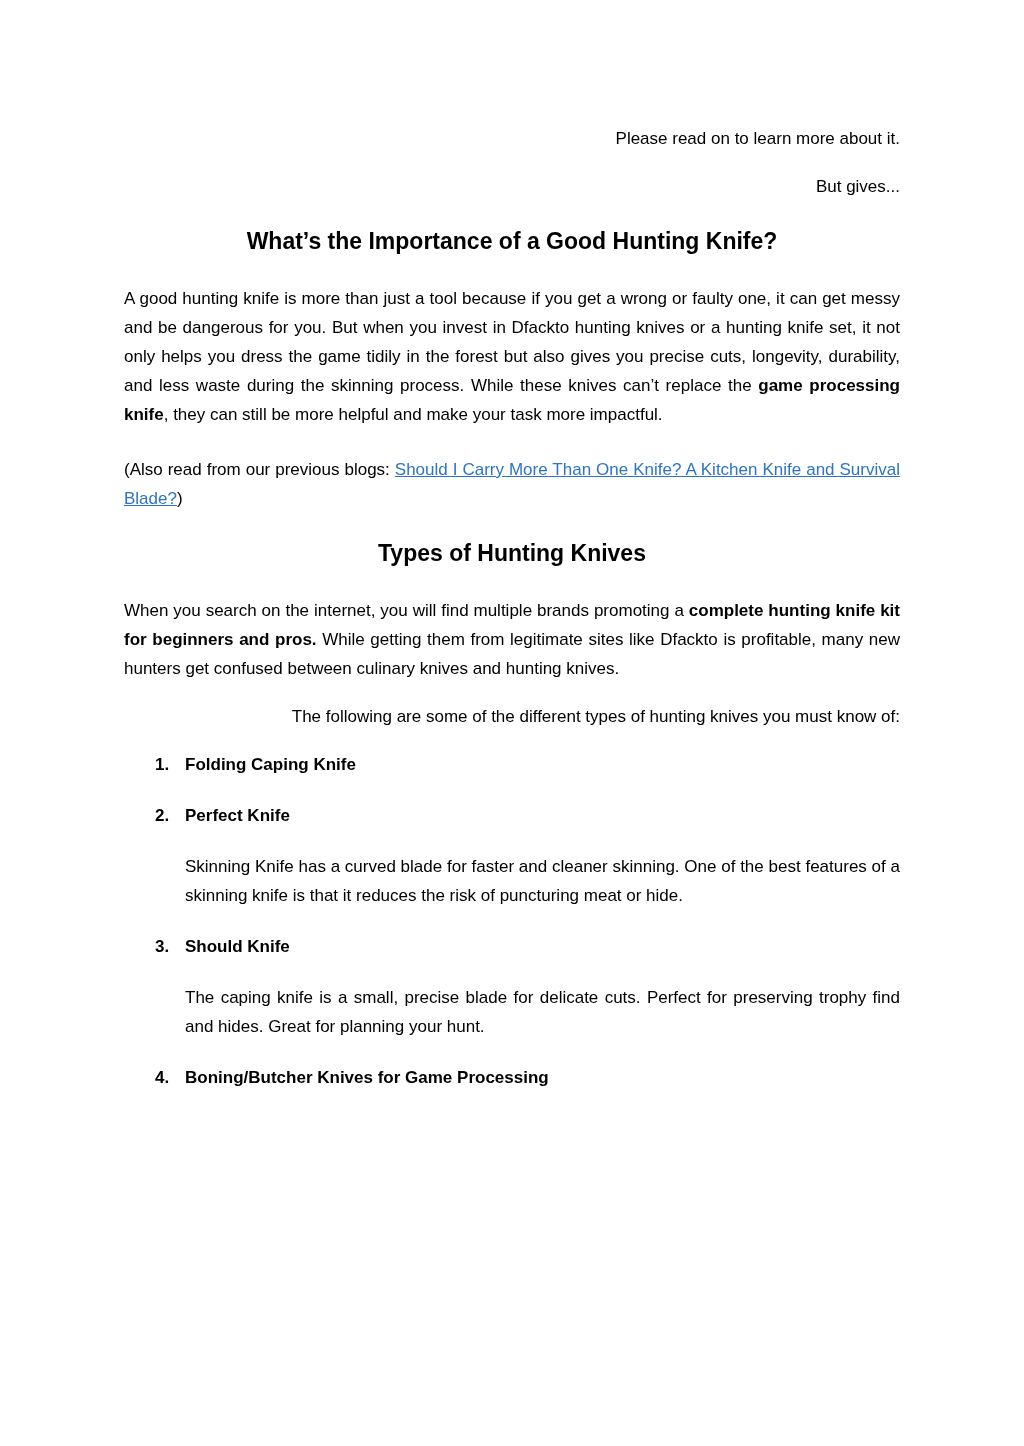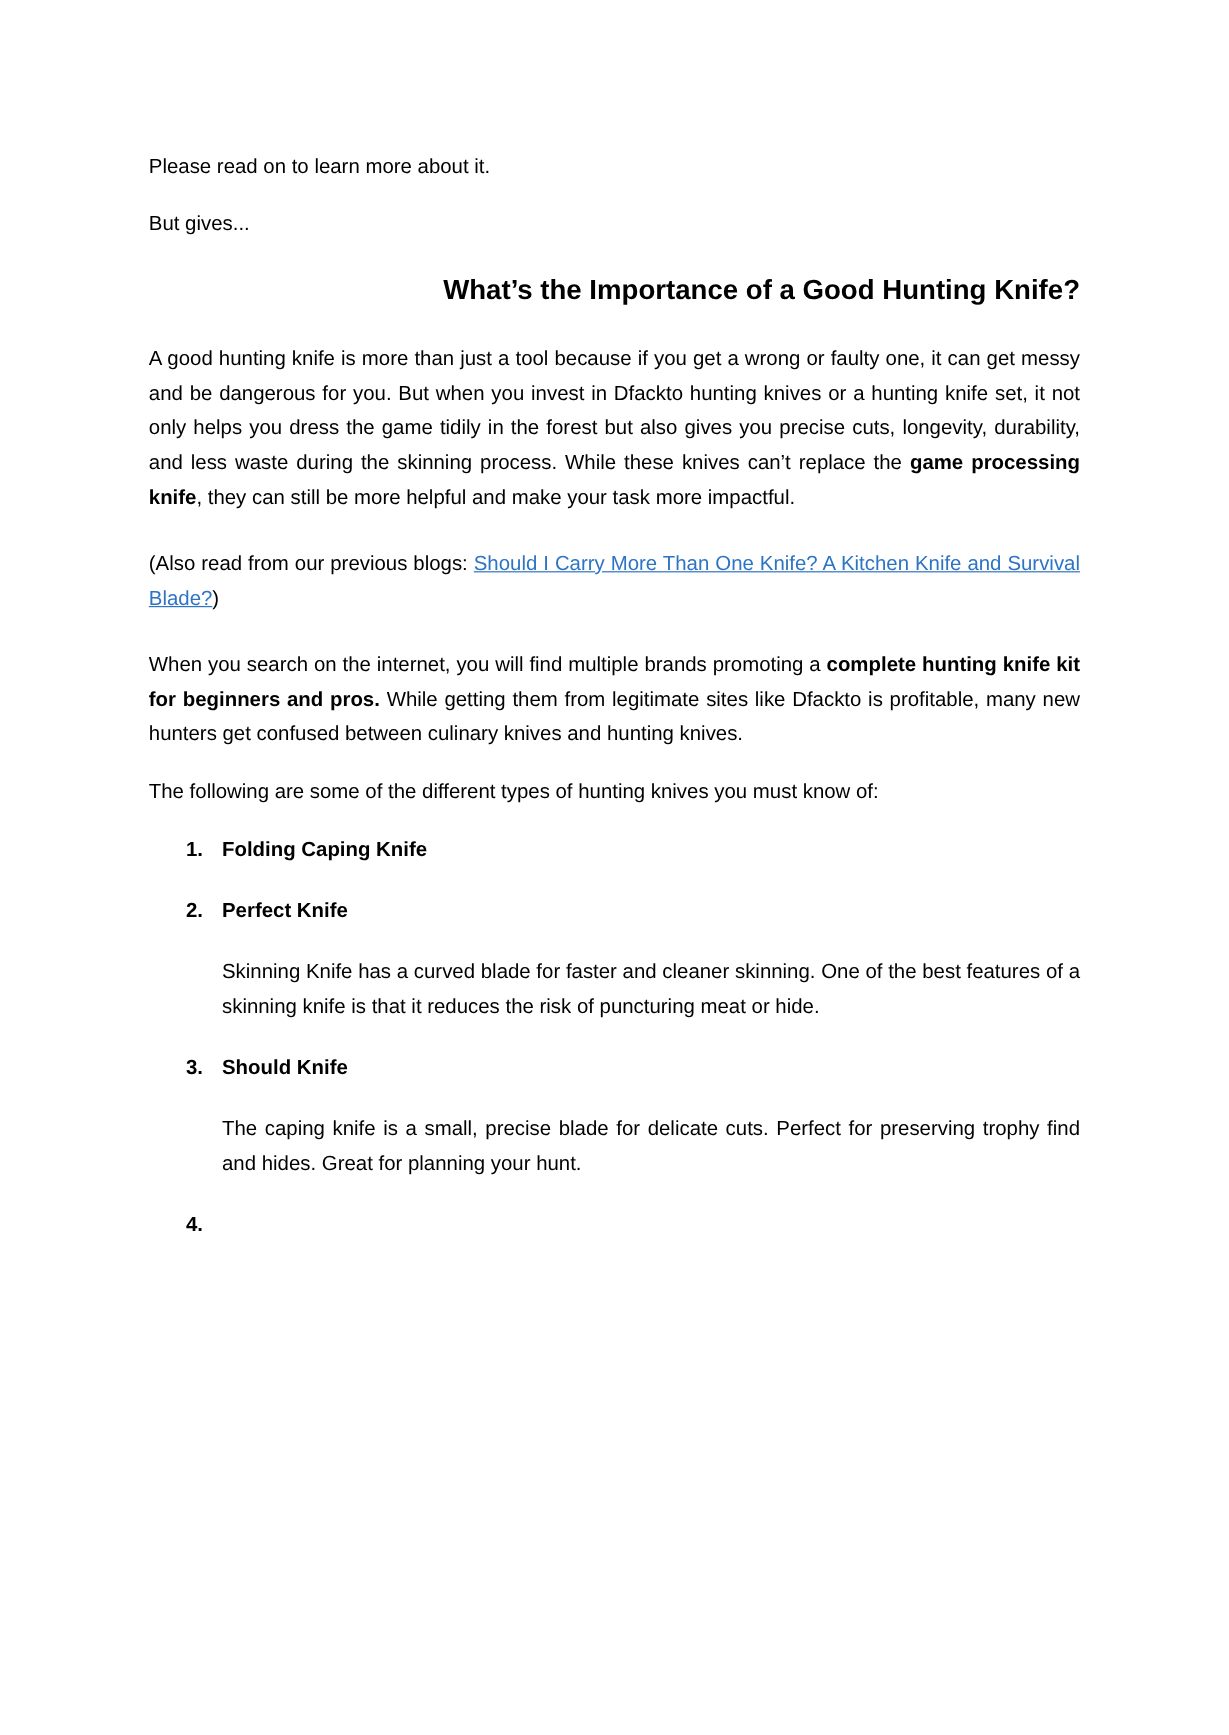--- a/index.html
+++ b/index.html
@@ -15,30 +15,30 @@
     color: #000000;
     padding: 124px 124px 0 124px;
     overflow: hidden;
   }
   .para {
     text-align: justify;
     margin-bottom: 19px;
     margin-top: 26px;
   }
   .para-single {
-    text-align: left;
+    text-align: right;
     margin-bottom: 19px;
   }
   .heading {
     font-size: 23px;
     line-height: 34px;
     font-weight: bold;
     margin-top: 23px;
     margin-bottom: 20px;
-    text-align: right;
+    text-align: center;
   }
   .bold-inline { font-weight: bold; }
   a.doc-link {
     color: #2E74C4;
     text-decoration: underline;
     cursor: pointer;
   }
   .list { margin-top: 3px; }
   .list-item { margin-bottom: 0; }
   .list-item-title {
@@ -65,20 +65,21 @@
   <p class="para-single">Please read on to learn more about it.</p>
 
   <p class="para-single">But gives...</p>
 
   <div class="heading">What’s the Importance of a Good Hunting Knife?</div>
 
   <p class="para"><span>A good hunting knife is more than just a tool because if you get a wrong or faulty one, it can get messy and be dangerous for you. But when you invest in Dfackto hunting knives or a hunting knife set, it not only helps you dress the game tidily in the forest but also gives you precise cuts, longevity, durability, and less waste during the skinning process. While these knives can’t replace the </span><span class="bold-inline">game processing knife</span><span>, they can still be more helpful and make your task more impactful.</span></p>
 
   <p class="para"><span>(Also read from our previous blogs: </span><a class="doc-link">Should I Carry More Than One Knife? A Kitchen Knife and Survival Blade?</a><span>)</span></p>
 
+  <div class="heading">Types of Hunting Knives</div>
 
   <p class="para"><span>When you search on the internet, you will find multiple brands promoting a </span><span class="bold-inline">complete hunting knife kit for beginners and pros.</span><span> While getting them from legitimate sites like Dfackto is profitable, many new hunters get confused between culinary knives and hunting knives.</span></p>
 
   <p class="para-single">The following are some of the different types of hunting knives you must know of:</p>
 
   <div class="list">
 
     <div class="list-item">
       <div class="list-item-title">
         <span class="list-item-number">1.</span>
@@ -98,18 +99,19 @@
       <div class="list-item-title">
         <span class="list-item-number">3.</span>
         <span>Should Knife</span>
       </div>
       <div class="list-item-desc">The caping knife is a small, precise blade for delicate cuts. Perfect for preserving trophy find and hides. Great for planning your hunt.</div>
     </div>
 
     <div class="list-item">
       <div class="list-item-title">
         <span class="list-item-number">4.</span>
+        <span>Boning/Butcher Knives for Game Processing</span>
       </div>
     </div>
 
   </div>
 
 </div>
 
 </body></html>

